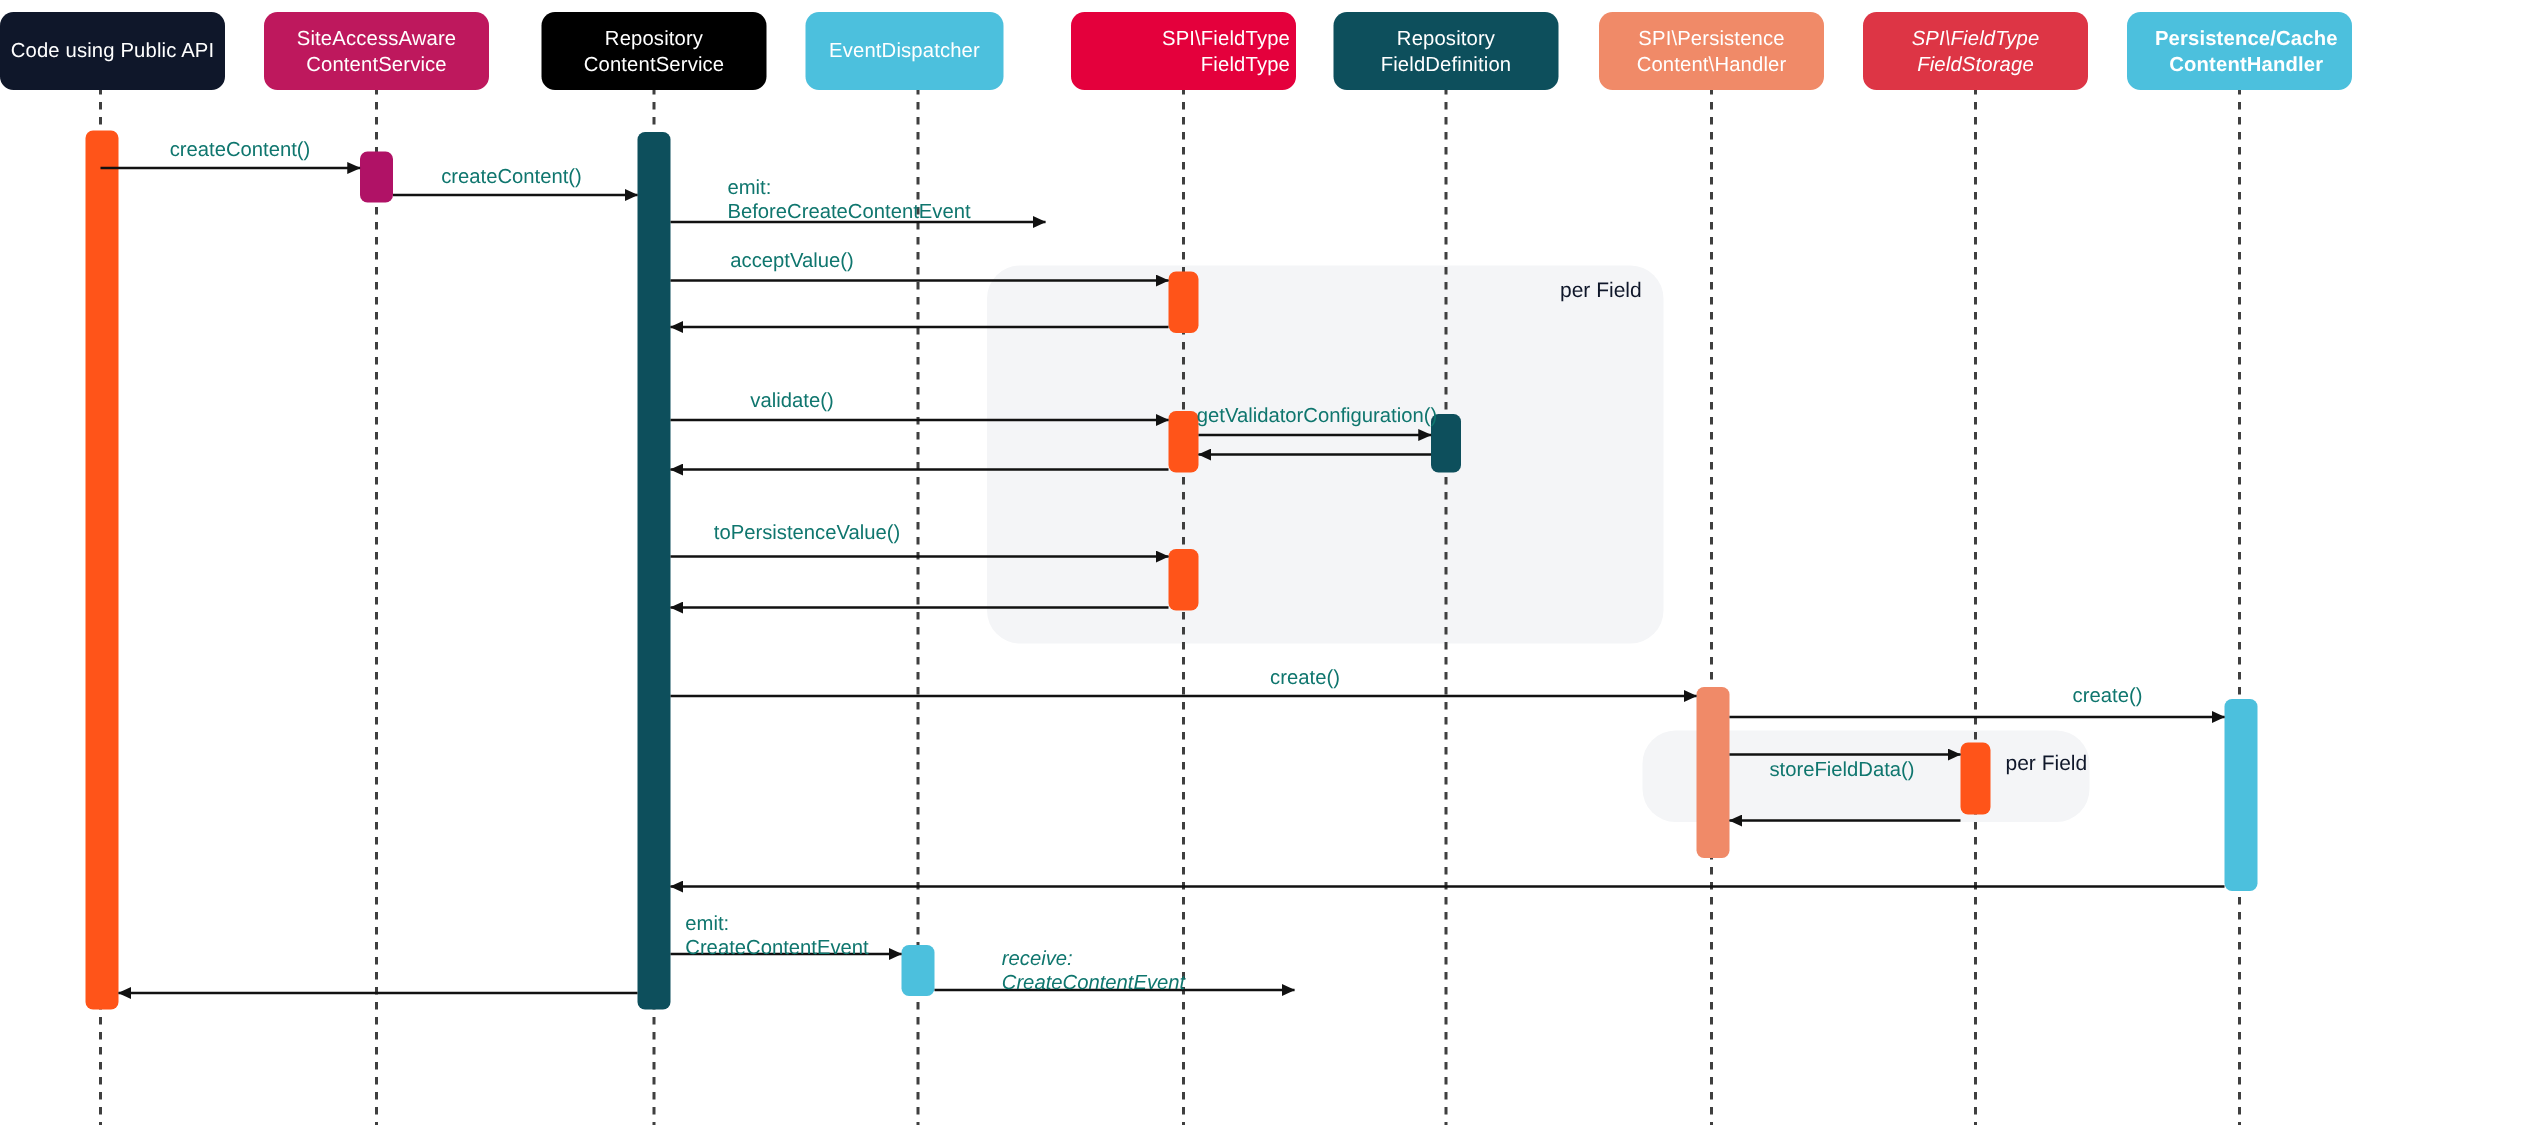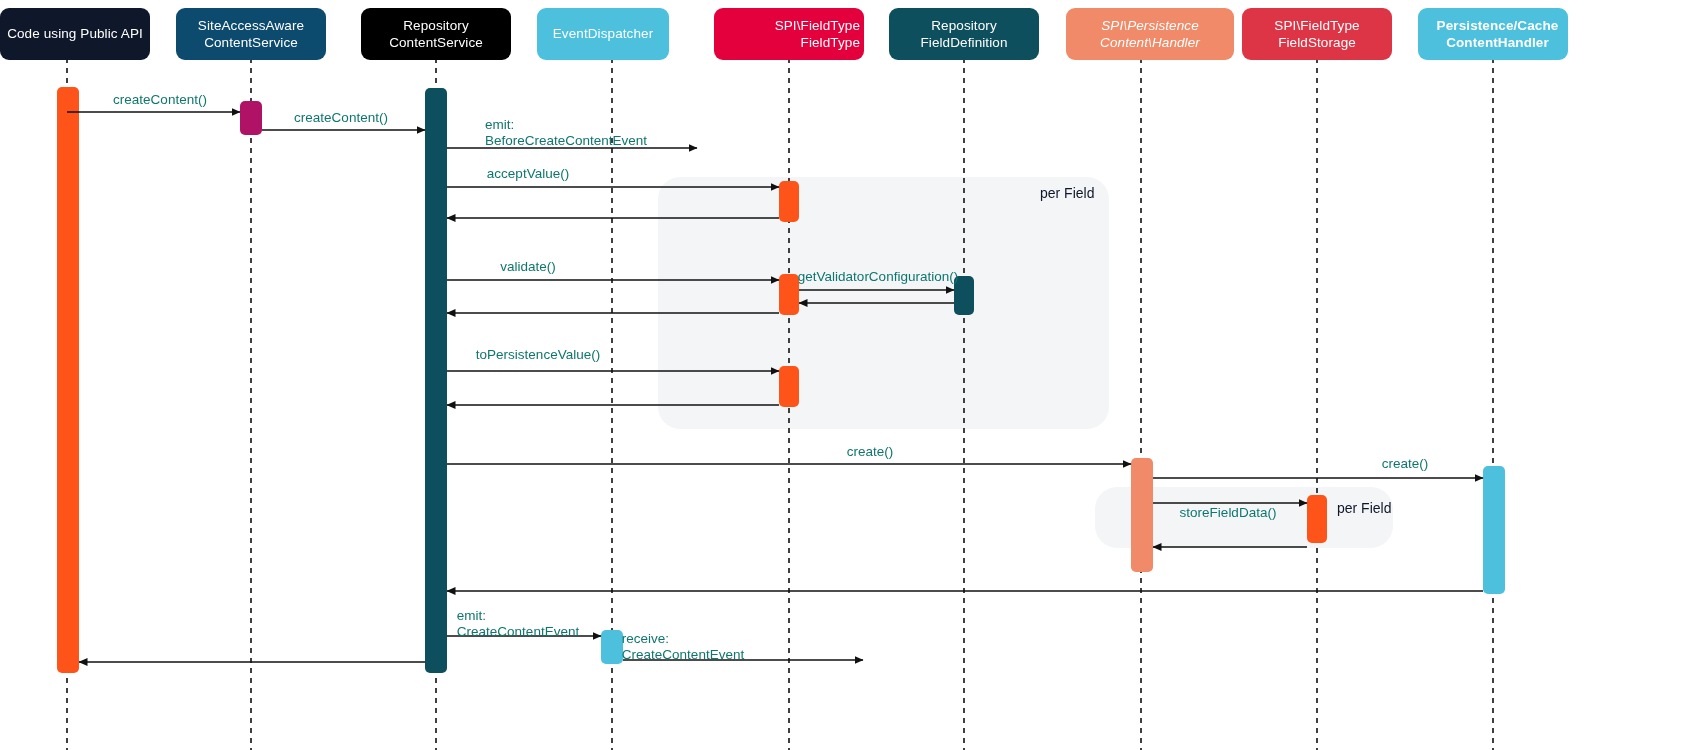--- a/index.html
+++ b/index.html
@@ -116,49 +116,49 @@
         <line x1="1483" y1="591" x2="447" y2="591" stroke="#111111" stroke-width="1.6" marker-end="url(#arrowhead)"></line>
         <line x1="447" y1="636" x2="601" y2="636" stroke="#111111" stroke-width="1.6" marker-end="url(#arrowhead)"></line>
         <line x1="623" y1="660" x2="863" y2="660" stroke="#111111" stroke-width="1.6" marker-end="url(#arrowhead)"></line>
         <line x1="425" y1="662" x2="79" y2="662" stroke="#111111" stroke-width="1.6" marker-end="url(#arrowhead)"></line>
       </g>
   </svg>
 
   <div id="actors-layer">
       <div class="actor-box" style="left: 0px; top: 8px; width: 150px; height: 52px; background: #0f172a;">Code using
 Public API</div>
-      <div class="actor-box" style="left: 176px; top: 8px; width: 150px; height: 52px; background: #0c4a6e;">SiteAccessAware
+      <div class="actor-box" style="left: 176px; top: 8px; width: 150px; height: 52px; background: #be185d;">SiteAccessAware
 ContentService</div>
       <div class="actor-box" style="left: 361px; top: 8px; width: 150px; height: 52px; background: #000000;">Repository
 ContentService</div>
       <div class="actor-box" style="left: 537px; top: 8px; width: 132px; height: 52px; background: rgb(76, 192, 221);">EventDispatcher</div>
       <div class="actor-box" style="left: 714px; top: 8px; width: 150px; height: 52px; background: rgb(228, 0, 60); text-align: right;">SPI\FieldType
 FieldType</div>
       <div class="actor-box" style="left: 889px; top: 8px; width: 150px; height: 52px; background: rgb(13, 79, 92);">Repository
 FieldDefinition</div>
-      <div class="actor-box" style="left: 1066px; top: 8px; width: 168px; height: 52px; background: rgb(240, 138, 104); font-style: italic;">SPI\Persistence
+      <div class="actor-box" style="left: 1066px; top: 8px; width: 150px; height: 52px; background: rgb(240, 138, 104);">SPI\Persistence
 Content\Handler</div>
-      <div class="actor-box" style="left: 1242px; top: 8px; width: 150px; height: 52px; background: rgb(221, 53, 69);">SPI\FieldType
+      <div class="actor-box" style="left: 1242px; top: 8px; width: 150px; height: 52px; background: rgb(221, 53, 69); font-style: italic;">SPI\FieldType
 FieldStorage</div>
       <div class="actor-box bold" style="left: 1418px; top: 8px; width: 150px; height: 52px; background: rgb(76, 192, 221);">Persistence/Cache
 ContentHandler</div>
     </div>
   <div id="labels-layer">
       <div class="frag-label" style="left: 1040px; top: 185px;">per Field</div>
       <div class="frag-label" style="left: 1337px; top: 500px;">per Field</div>
       <div class="msg-label" style="left: 160px; top: 92px;">createContent()</div>
       <div class="msg-label" style="left: 341px; top: 110px;">createContent()</div>
       <div class="msg-label" style="left: 566px; top: 117px;">emit:
 BeforeCreateContentEvent</div>
       <div class="msg-label" style="left: 528px; top: 166px;">acceptValue()</div>
       <div class="msg-label" style="left: 528px; top: 259px;">validate()</div>
       <div class="msg-label" style="left: 878px; top: 269px;">getValidatorConfiguration()</div>
       <div class="msg-label" style="left: 538px; top: 347px;">toPersistenceValue()</div>
       <div class="msg-label" style="left: 870px; top: 444px;">create()</div>
       <div class="msg-label" style="left: 1405px; top: 456px;">create()</div>
       <div class="msg-label" style="left: 1228px; top: 505px;">storeFieldData()</div>
       <div class="msg-label" style="left: 518px; top: 608px;">emit:
 CreateContentEvent</div>
-      <div class="msg-label" style="left: 683px; top: 631px;">receive:
+      <div class="msg-label" style="left: 729px; top: 631px; font-style: italic;">receive:
 CreateContentEvent</div>
     </div>
 
 </div>
 
 </body></html>

